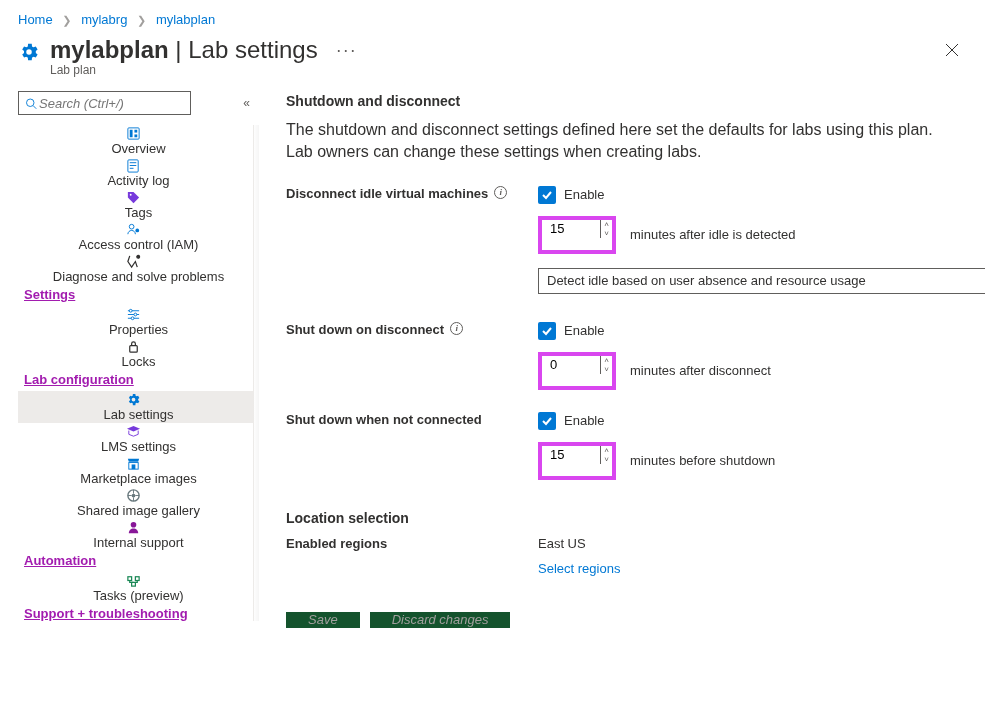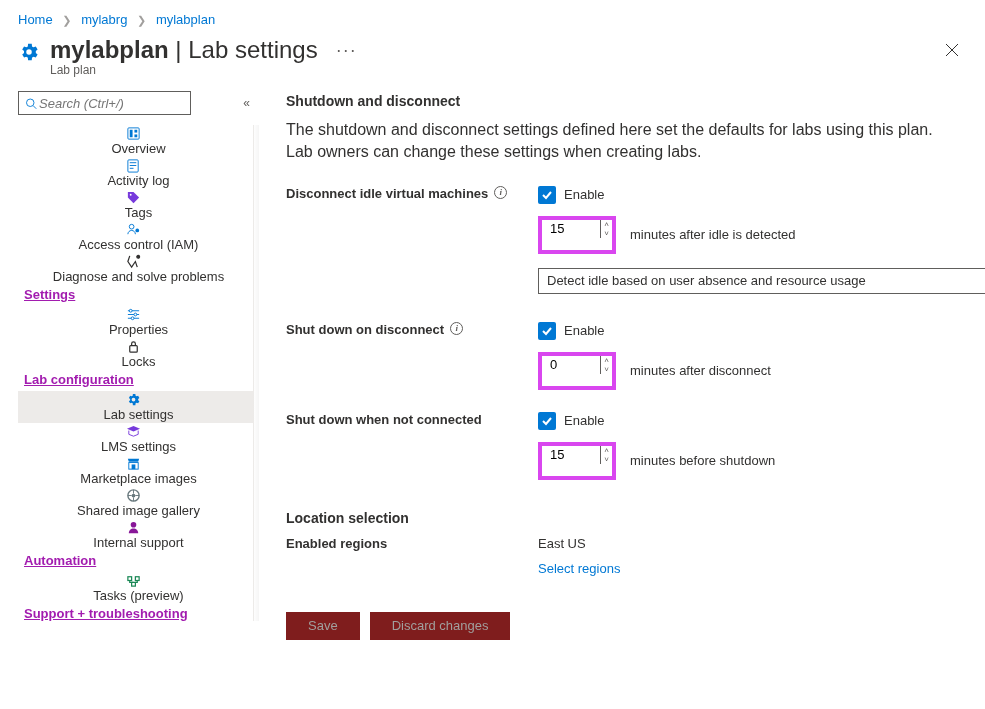--- a/index.html
+++ b/index.html
@@ -59,21 +59,21 @@
   .spin input { border:0; outline:0; width:58px; padding-left:8px; font-size:13px;}
   .spin-btns { border-left:1px solid #605e5c; display:flex; flex-direction:column; width:18px;}
   .spin-btns span { flex:1; display:flex; align-items:center; justify-content:center; font-size:8px; color:#605e5c; cursor:pointer;}
   .spin-text { margin-left:14px; font-size:13px;}
   .dropdown { border:1px solid #605e5c; height:26px; display:flex; align-items:center; padding:0 8px; width:483px; max-width:100%; justify-content:space-between; cursor:pointer; margin-bottom:20px;}
   .dropdown .chev { font-size:11px; color:#605e5c;}
   .value-row { display:flex; }
   .value-row .setting-label { width:252px; flex:0 0 252px; }
   .link { color:#0078d4; cursor:pointer; font-size:13px;}
   .footer { margin-top:36px; display:flex; gap:10px;}
-  .btn { height:28px; padding:0 22px; background:#7f1d1d; border:0; color:#a19f9d; font-size:13px; cursor:default;}
+  .btn { height:16px; padding:0 22px; background:#14532d; border:0; color:#a19f9d; font-size:13px; cursor:default;font-style:italic;}
   svg { display:block; }
 </style>
 </head>
 <body>
 
 <div class="breadcrumb">
   <a href="#">Home</a>
   <span class="sep">❯</span>
   <a href="#">mylabrg</a>
   <span class="sep">❯</span>

